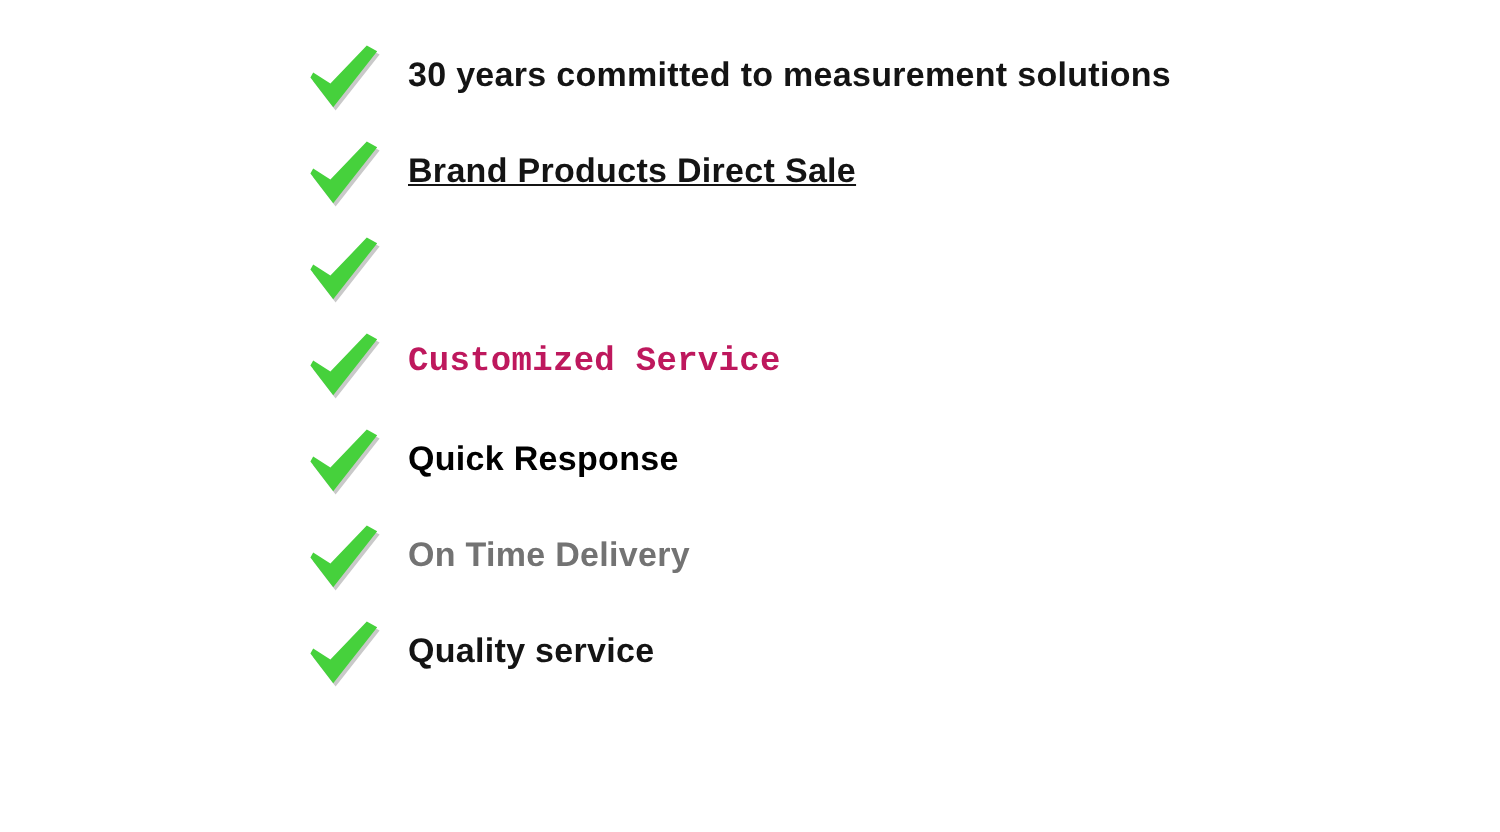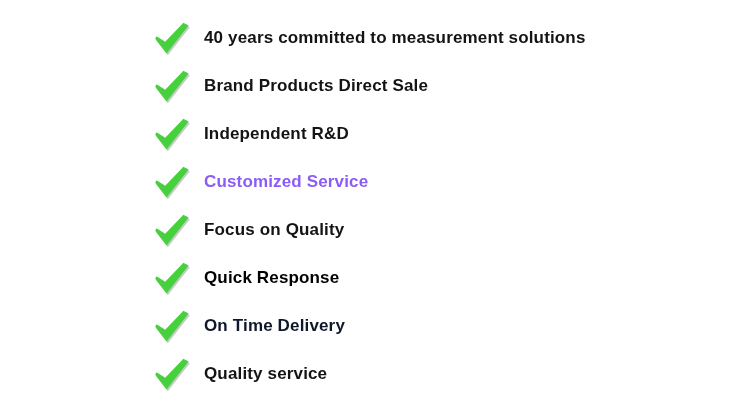--- a/index.html
+++ b/index.html
@@ -63,81 +63,71 @@
 
 <div id="advantages-list" style="background: rgb(255, 255, 255);">
 
   <div class="advantage-row">
     <span class="check-slot">
       <svg viewBox="0 0 36 33" xmlns="http://www.w3.org/2000/svg" aria-hidden="true">
         <path d="M1.2 16.8 L2.6 14.2 L11.2 19.8 L29.4 0.8 L34.6 3.6 L12.6 31.6 Z" fill="#c9c9c9" transform="translate(1.2,1.6)"></path>
         <path d="M1.2 16.8 L2.6 14.2 L11.2 19.8 L29.4 0.8 L34.6 3.6 L12.6 31.6 Z" fill="#46d13c"></path>
       </svg>
     </span>
-    <span class="advantage-label" style="color: rgb(20, 20, 20);">40 years committed to measurement solutions</span>
+    <span class="advantage-label" style="color: rgb(20, 20, 20);">30 years committed to measurement solutions</span>
   </div>
 
   <div class="advantage-row">
     <span class="check-slot">
       <svg viewBox="0 0 36 33" xmlns="http://www.w3.org/2000/svg" aria-hidden="true">
         <path d="M1.2 16.8 L2.6 14.2 L11.2 19.8 L29.4 0.8 L34.6 3.6 L12.6 31.6 Z" fill="#c9c9c9" transform="translate(1.2,1.6)"></path>
         <path d="M1.2 16.8 L2.6 14.2 L11.2 19.8 L29.4 0.8 L34.6 3.6 L12.6 31.6 Z" fill="#46d13c"></path>
       </svg>
     </span>
-    <span class="advantage-label" style="color: rgb(20, 20, 20);">Brand Products Direct Sale</span>
+    <span class="advantage-label" style="color: rgb(20, 20, 20); text-decoration: underline;">Brand Products Direct Sale</span>
   </div>
 
   <div class="advantage-row">
     <span class="check-slot">
       <svg viewBox="0 0 36 33" xmlns="http://www.w3.org/2000/svg" aria-hidden="true">
         <path d="M1.2 16.8 L2.6 14.2 L11.2 19.8 L29.4 0.8 L34.6 3.6 L12.6 31.6 Z" fill="#c9c9c9" transform="translate(1.2,1.6)"></path>
         <path d="M1.2 16.8 L2.6 14.2 L11.2 19.8 L29.4 0.8 L34.6 3.6 L12.6 31.6 Z" fill="#46d13c"></path>
       </svg>
     </span>
-    <span class="advantage-label" style="color: rgb(20, 20, 20);">Independent R&amp;D</span>
   </div>
 
   <div class="advantage-row">
     <span class="check-slot">
       <svg viewBox="0 0 36 33" xmlns="http://www.w3.org/2000/svg" aria-hidden="true">
         <path d="M1.2 16.8 L2.6 14.2 L11.2 19.8 L29.4 0.8 L34.6 3.6 L12.6 31.6 Z" fill="#c9c9c9" transform="translate(1.2,1.6)"></path>
         <path d="M1.2 16.8 L2.6 14.2 L11.2 19.8 L29.4 0.8 L34.6 3.6 L12.6 31.6 Z" fill="#46d13c"></path>
       </svg>
     </span>
-    <span class="advantage-label" style="color: #8b5cf6;">Customized Service</span>
+    <span class="advantage-label" style="color: #be185d; font-family: Liberation Mono, monospace;">Customized Service</span>
   </div>
 
-  <div class="advantage-row">
-    <span class="check-slot">
-      <svg viewBox="0 0 36 33" xmlns="http://www.w3.org/2000/svg" aria-hidden="true">
-        <path d="M1.2 16.8 L2.6 14.2 L11.2 19.8 L29.4 0.8 L34.6 3.6 L12.6 31.6 Z" fill="#c9c9c9" transform="translate(1.2,1.6)"></path>
-        <path d="M1.2 16.8 L2.6 14.2 L11.2 19.8 L29.4 0.8 L34.6 3.6 L12.6 31.6 Z" fill="#46d13c"></path>
-      </svg>
-    </span>
-    <span class="advantage-label" style="color: rgb(20, 20, 20);">Focus on Quality</span>
-  </div>
 
   <div class="advantage-row">
     <span class="check-slot">
       <svg viewBox="0 0 36 33" xmlns="http://www.w3.org/2000/svg" aria-hidden="true">
         <path d="M1.2 16.8 L2.6 14.2 L11.2 19.8 L29.4 0.8 L34.6 3.6 L12.6 31.6 Z" fill="#c9c9c9" transform="translate(1.2,1.6)"></path>
         <path d="M1.2 16.8 L2.6 14.2 L11.2 19.8 L29.4 0.8 L34.6 3.6 L12.6 31.6 Z" fill="#46d13c"></path>
       </svg>
     </span>
     <span class="advantage-label" style="color: #000000;">Quick Response</span>
   </div>
 
   <div class="advantage-row">
     <span class="check-slot">
       <svg viewBox="0 0 36 33" xmlns="http://www.w3.org/2000/svg" aria-hidden="true">
         <path d="M1.2 16.8 L2.6 14.2 L11.2 19.8 L29.4 0.8 L34.6 3.6 L12.6 31.6 Z" fill="#c9c9c9" transform="translate(1.2,1.6)"></path>
         <path d="M1.2 16.8 L2.6 14.2 L11.2 19.8 L29.4 0.8 L34.6 3.6 L12.6 31.6 Z" fill="#46d13c"></path>
       </svg>
     </span>
-    <span class="advantage-label" style="color: #0f172a;">On Time Delivery</span>
+    <span class="advantage-label" style="color: #737373;">On Time Delivery</span>
   </div>
 
   <div class="advantage-row">
     <span class="check-slot">
       <svg viewBox="0 0 36 33" xmlns="http://www.w3.org/2000/svg" aria-hidden="true">
         <path d="M1.2 16.8 L2.6 14.2 L11.2 19.8 L29.4 0.8 L34.6 3.6 L12.6 31.6 Z" fill="#c9c9c9" transform="translate(1.2,1.6)"></path>
         <path d="M1.2 16.8 L2.6 14.2 L11.2 19.8 L29.4 0.8 L34.6 3.6 L12.6 31.6 Z" fill="#46d13c"></path>
       </svg>
     </span>
     <span class="advantage-label" style="color: rgb(20, 20, 20);">Quality service</span>

